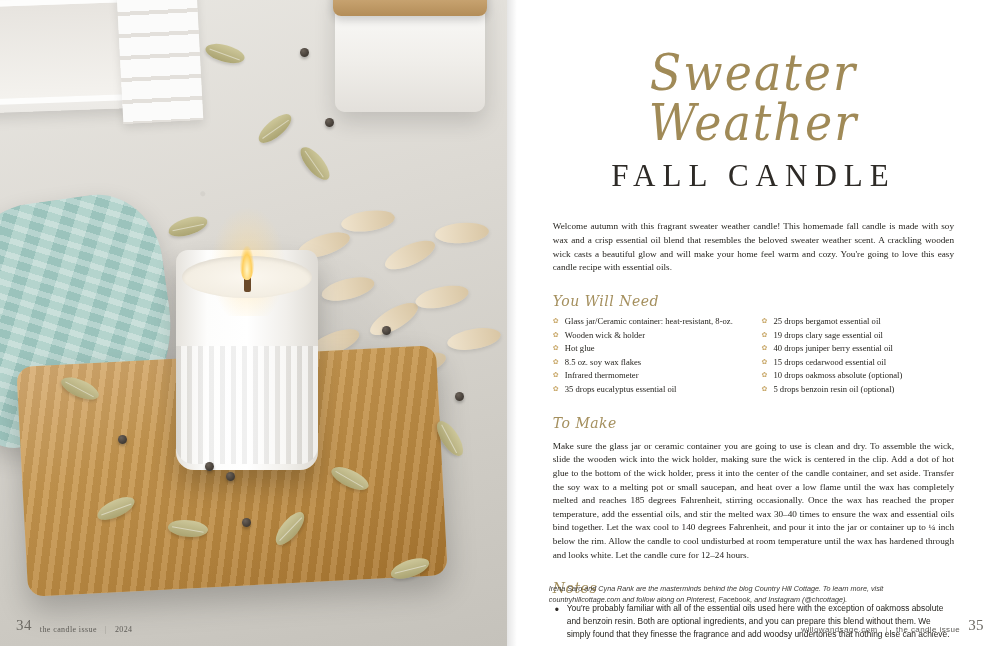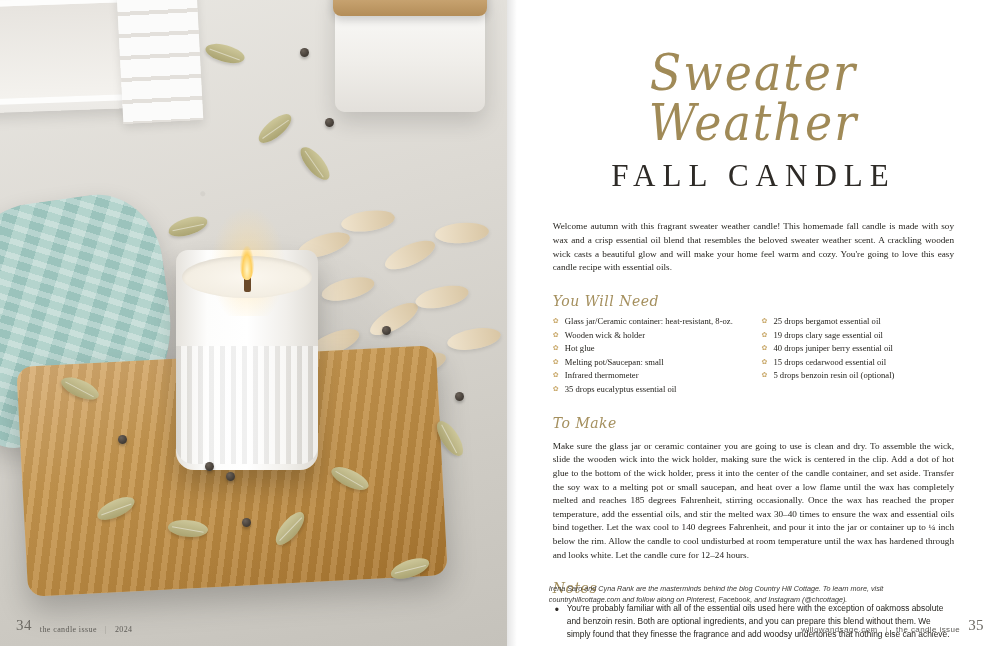--- a/index.html
+++ b/index.html
@@ -319,31 +319,32 @@
 
     <p class="intro">Welcome autumn with this fragrant sweater weather candle! This homemade fall candle is made with soy wax and a crisp essential oil blend that resembles the beloved sweater weather scent. A crackling wooden wick casts a beautiful glow and will make your home feel warm and cozy. You're going to love this easy candle recipe with essential oils.</p>
 
     <div class="section-head">You Will Need</div>
     <div class="cols">
       <div class="col">
         <ul class="need">
           <li>Glass jar/Ceramic container: heat-resistant, 8-oz.</li>
           <li>Wooden wick &amp; holder</li>
           <li>Hot glue</li>
-          <li>Melting pot/Saucepan: small</li>
+          <li>8.5 oz. soy wax flakes</li>
           <li>Infrared thermometer</li>
           <li>35 drops eucalyptus essential oil</li>
         </ul>
       </div>
       <div class="col">
         <ul class="need">
           <li>25 drops bergamot essential oil</li>
           <li>19 drops clary sage essential oil</li>
           <li>40 drops juniper berry essential oil</li>
           <li>15 drops cedarwood essential oil</li>
+          <li>10 drops oakmoss absolute (optional)</li>
           <li>5 drops benzoin resin oil (optional)</li>
         </ul>
       </div>
     </div>
 
     <div class="section-head">To Make</div>
     <p class="body-text">Make sure the glass jar or ceramic container you are going to use is clean and dry. To assemble the wick, slide the wooden wick into the wick holder, making sure the wick is centered in the clip. Add a dot of hot glue to the bottom of the wick holder, press it into the center of the candle container, and set aside. Transfer the soy wax to a melting pot or small saucepan, and heat over a low flame until the wax has completely melted and reaches 185 degrees Fahrenheit, stirring occasionally. Once the wax has reached the proper temperature, add the essential oils, and stir the melted wax 30–40 times to ensure the wax and essential oils bind together. Let the wax cool to 140 degrees Fahrenheit, and pour it into the jar or container up to ¼ inch below the rim. Allow the candle to cool undisturbed at room temperature until the wax has hardened through and looks white. Let the candle cure for 12–24 hours.</p>
 
     <div class="section-head">Notes</div>
     <ul class="notes">

